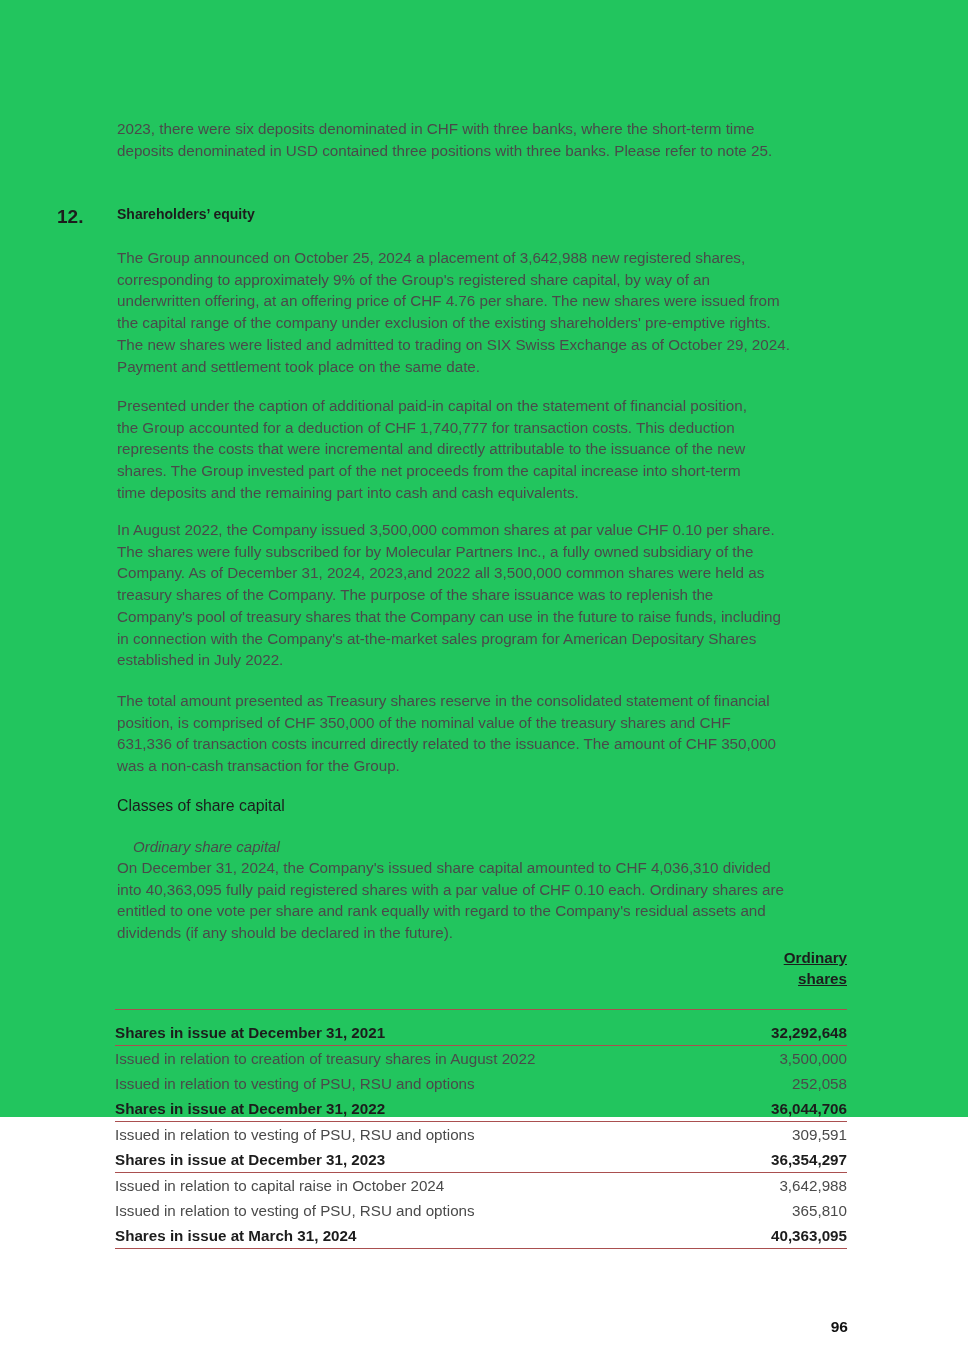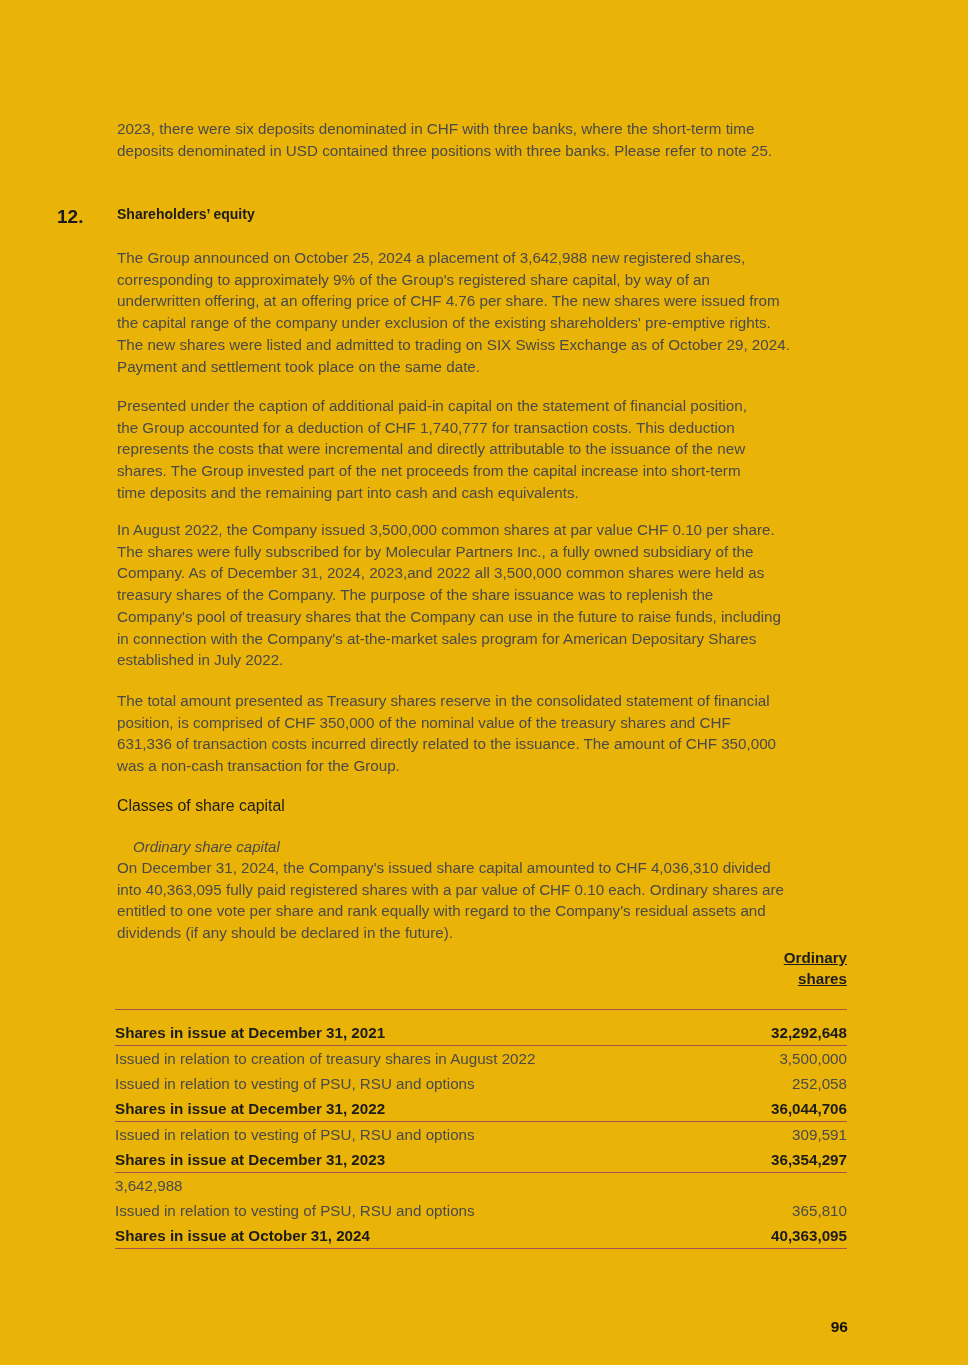--- a/index.html
+++ b/index.html
@@ -3,21 +3,21 @@
 <meta charset="utf-8">
 <style>
   html, body { margin: 0; padding: 0; }
   body {
     width: 968px; height: 1365px;
     background: #ffffff;
     font-family: "Liberation Sans", sans-serif;
     position: relative;
     color: #4a4a4a;
   }
-  .page { position: absolute; inset: 0; width: 968px; height: 1365px; background: #eab308; }
+  .page { position: absolute; inset: 0; width: 968px; height: 1117px; background: #22c55e; }
 
   .body-text {
     position: absolute;
     left: 117px;
     width: 748px;
     font-size: 15.2px;
     line-height: 21.7px;
     color: #4a4a4a;
     white-space: pre-line;
   }
@@ -147,28 +147,29 @@
       </div>
       <div class="trow">
         <span>Issued in relation to vesting of PSU, RSU and options</span>
         <span>309,591</span>
       </div>
       <div class="trow bold">
         <span>Shares in issue at December 31, 2023</span>
         <span>36,354,297</span>
       </div>
       <div class="trow">
+        <span>Issued in relation to capital raise in October 2024</span>
         <span>3,642,988</span>
       </div>
       <div class="trow">
         <span>Issued in relation to vesting of PSU, RSU and options</span>
         <span>365,810</span>
       </div>
       <div class="trow bold">
-        <span>Shares in issue at October 31, 2024</span>
+        <span>Shares in issue at March 31, 2024</span>
         <span>40,363,095</span>
       </div>
     </div>
   </div>
 
   <div class="page-number">96</div>
 
 </div>
 
 </body></html>

